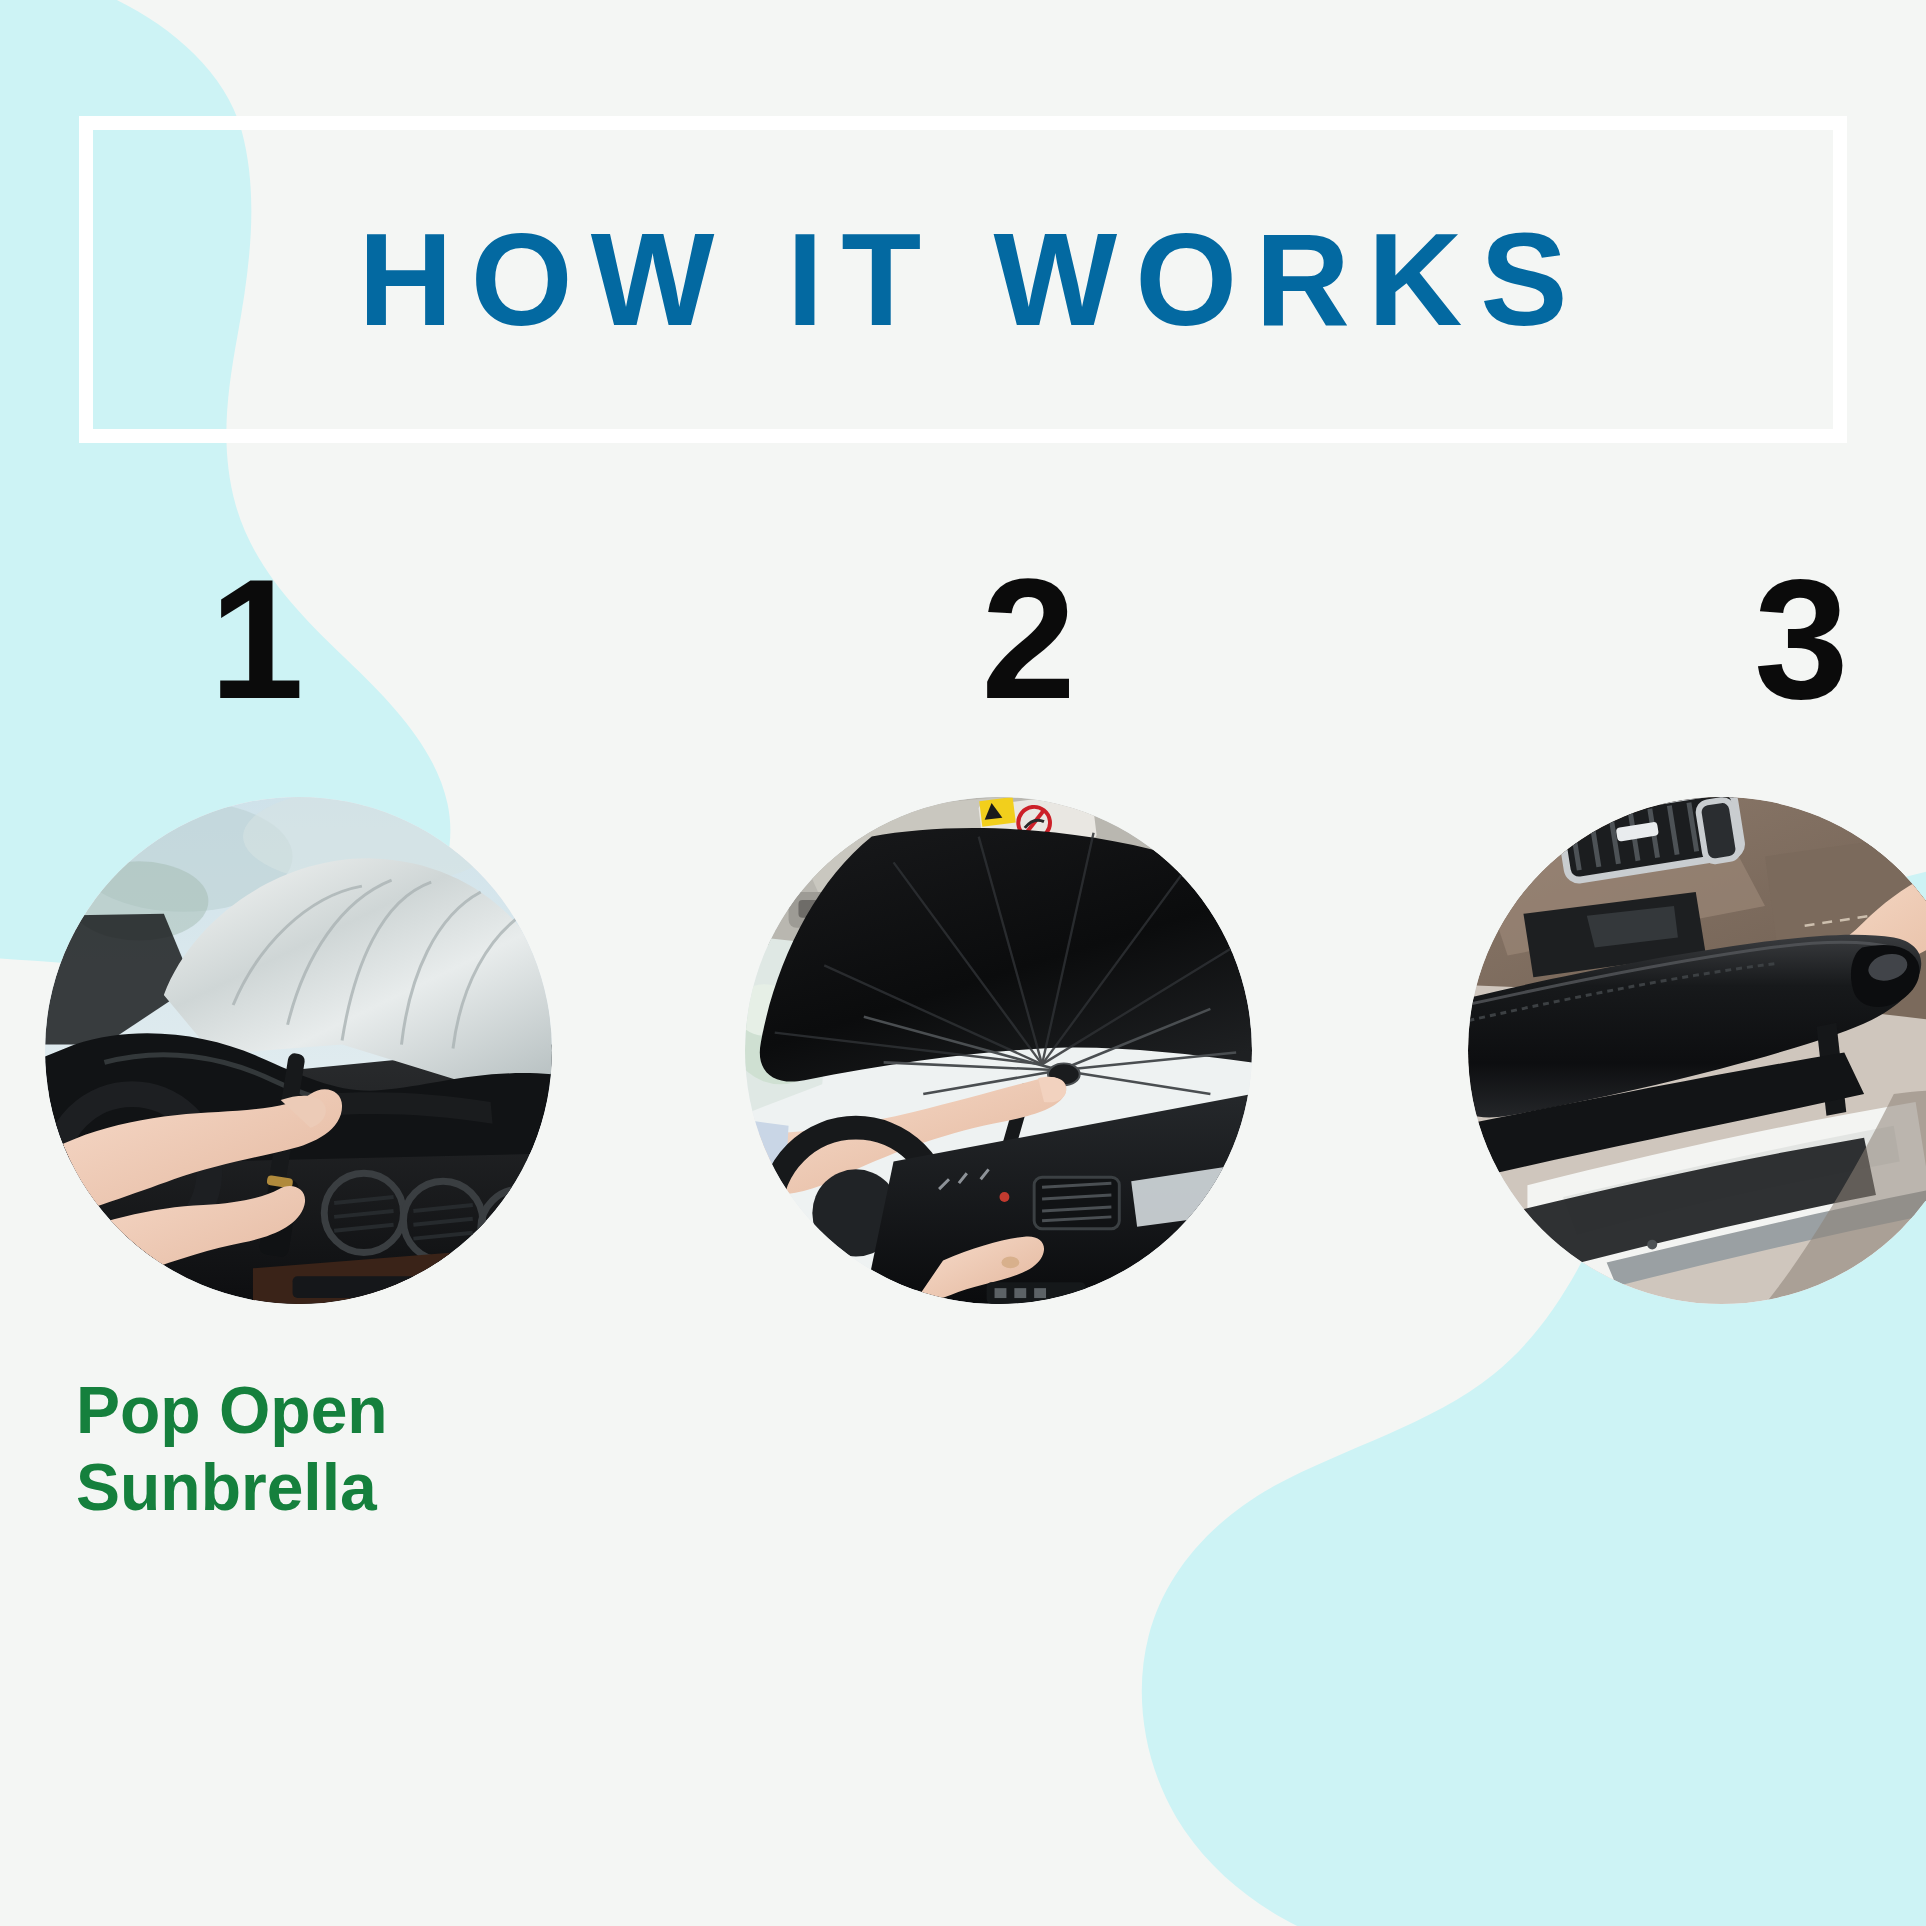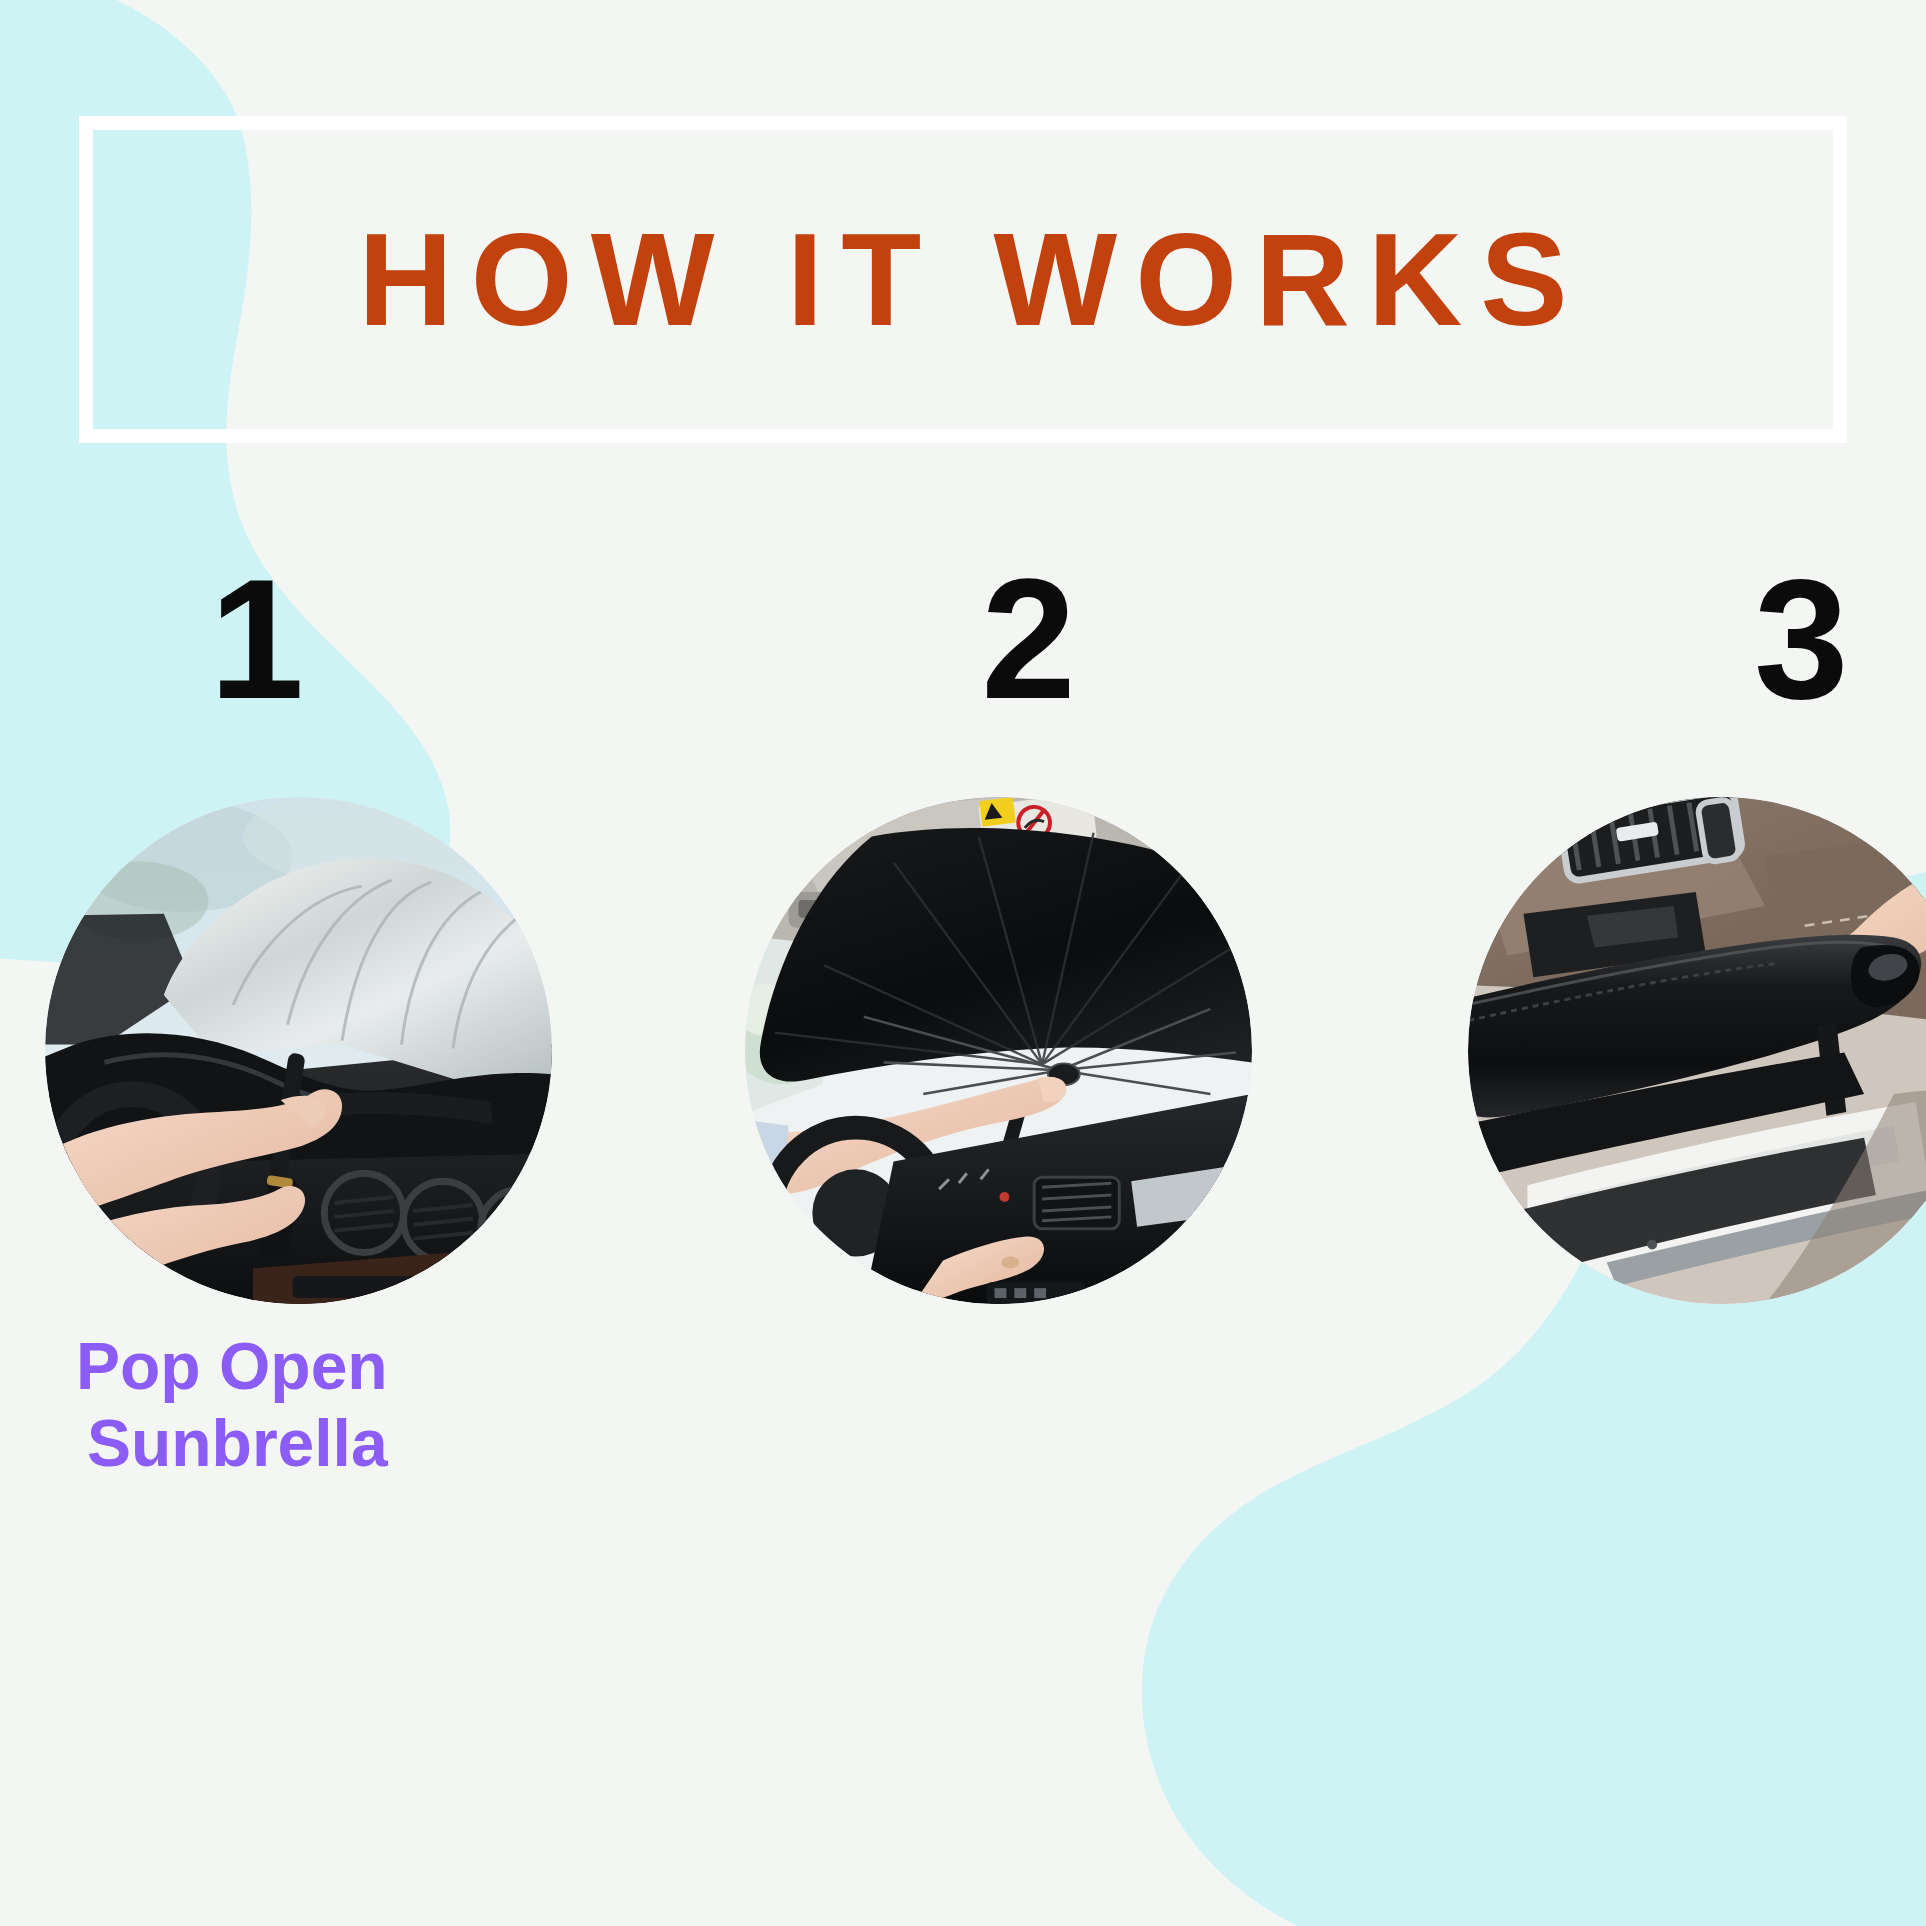--- a/index.html
+++ b/index.html
@@ -36,21 +36,21 @@
     border: 14px solid #ffffff;
     box-sizing: border-box;
     display: flex;
     align-items: center;
     justify-content: center;
   }
   .title-text {
     font-size: 131px;
     font-weight: 700;
     letter-spacing: 18px;
-    color: #c2410c;
+    color: #0369a1;
     line-height: 1;
     text-align: center;
     white-space: nowrap;
     transform: translateX(9px);
   }
 
   
   .steps {
     position: absolute;
     left: 0;
@@ -79,26 +79,26 @@
     width: 507px;
     height: 507px;
     border-radius: 50%;
     overflow: hidden;
     position: relative;
     margin-top: 45px;
     background: #e9edf0;
   }
   .photo-wrap svg { display: block; }
   .step-label {
-    margin-top: 24px;
+    margin-top: 68px;
     font-size: 66px;
     font-weight: 700;
-    color: #8b5cf6;
+    color: #15803d;
     line-height: 1.17;
-    text-align: right;
+    text-align: left;
     white-space: pre-line;
   }
 
   
   .step.s1 { margin-left: 0px; }
   .step.s1 .step-number { transform: translateX(-65px); }
   .step.s1 .photo-wrap { transform: translateX(-22px); }
   .step.s1 .step-label { transform: translateX(-89px); }
 
   .step.s2 .step-number { transform: translateX(65px); }

